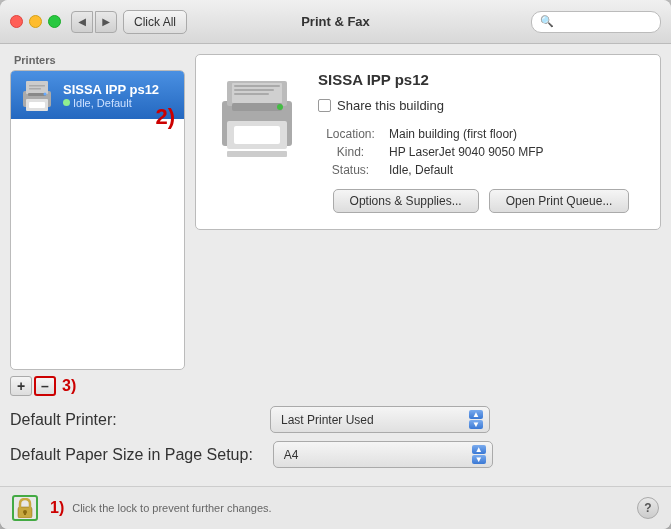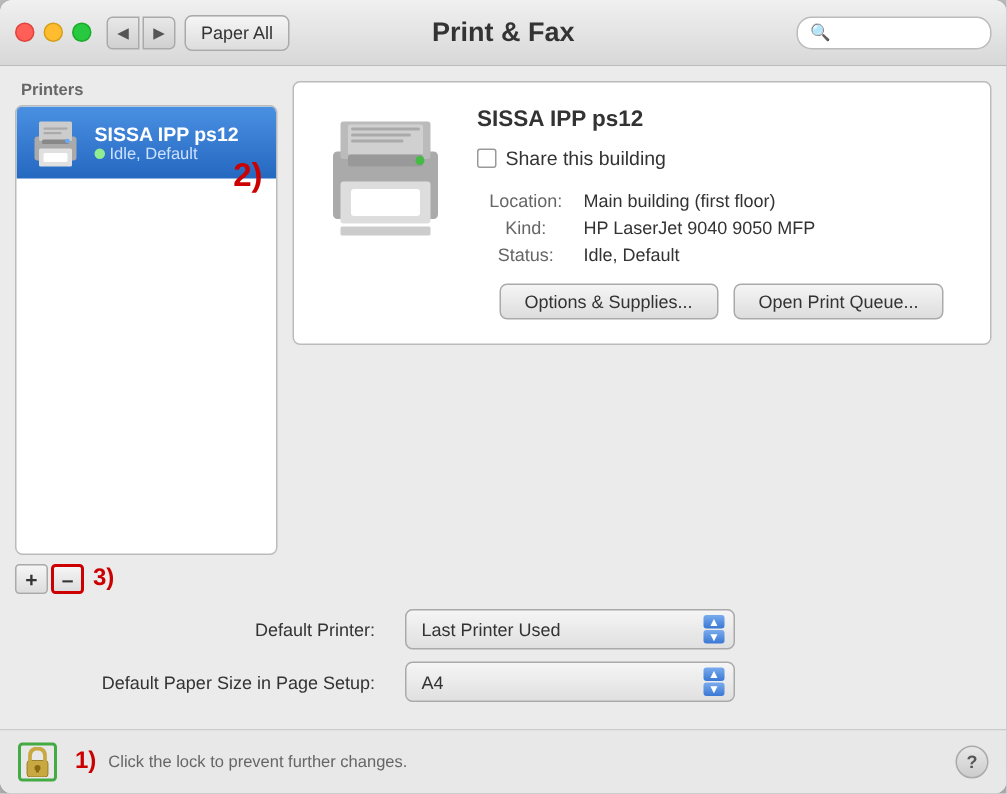--- a/index.html
+++ b/index.html
@@ -82,21 +82,21 @@
       cursor: pointer;
       font-size: 12px;
       color: #333;
       height: 24px;
     }
 
     .titlebar-title {
       position: absolute;
       left: 50%;
       transform: translateX(-50%);
-      font-size: 18px;
+      font-size: 13px;
       font-weight: bold;
       color: #333;
     }
 
     .search-box {
       margin-left: auto;
       display: flex;
       align-items: center;
       background: white;
       border: 1px solid #bbb;
@@ -328,23 +328,22 @@
     }
 
     .setting-row {
       display: flex;
       align-items: center;
       margin-bottom: 8px;
       justify-content: flex-start;
     }
 
     .setting-label {
-      font-size: 12px;
-      color: #333;
-      text-align: right;
+      font-size: 16px;
+      color: #333;
       min-width: 240px;
     }
 
     .setting-select {
       display: flex;
       align-items: center;
       background: linear-gradient(to bottom, #f5f5f5, #e0e0e0);
       border: 1px solid #aaa;
       border-radius: 5px;
       padding: 3px 6px 3px 10px;
@@ -464,21 +463,21 @@
   <div class="titlebar">
     <div class="traffic-lights">
       <div class="traffic-light close"></div>
       <div class="traffic-light minimize"></div>
       <div class="traffic-light maximize"></div>
     </div>
     <div class="nav-buttons">
       <div class="nav-btn">◀</div>
       <div class="nav-btn">▶</div>
     </div>
-    <button class="show-all-btn">Paper All</button>
+    <button class="show-all-btn">Click All</button>
     <div class="titlebar-title">Print &amp; Fax</div>
     <div class="search-box">
       <span class="search-icon-small">🔍</span>
       <input type="text" placeholder="" style="">
     </div>
   </div>
 
   <div class="content">
 
     <div class="left-column">

